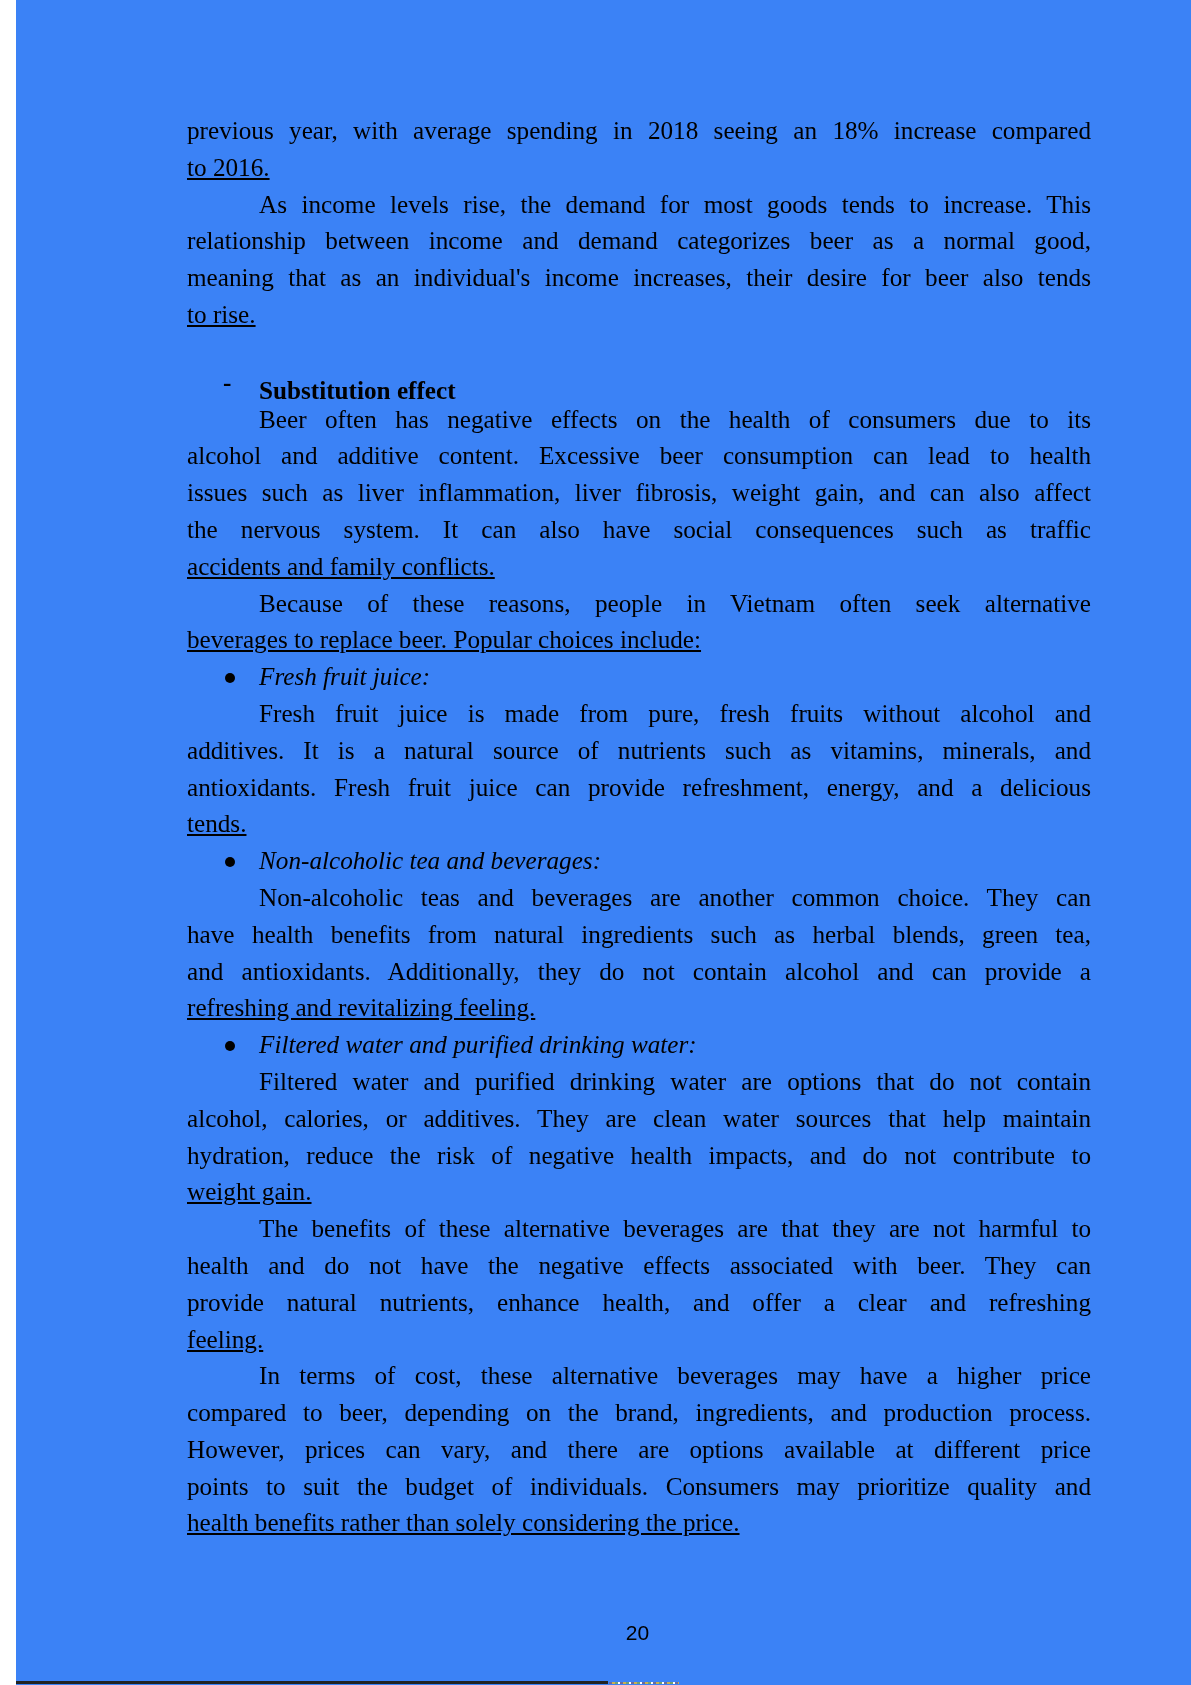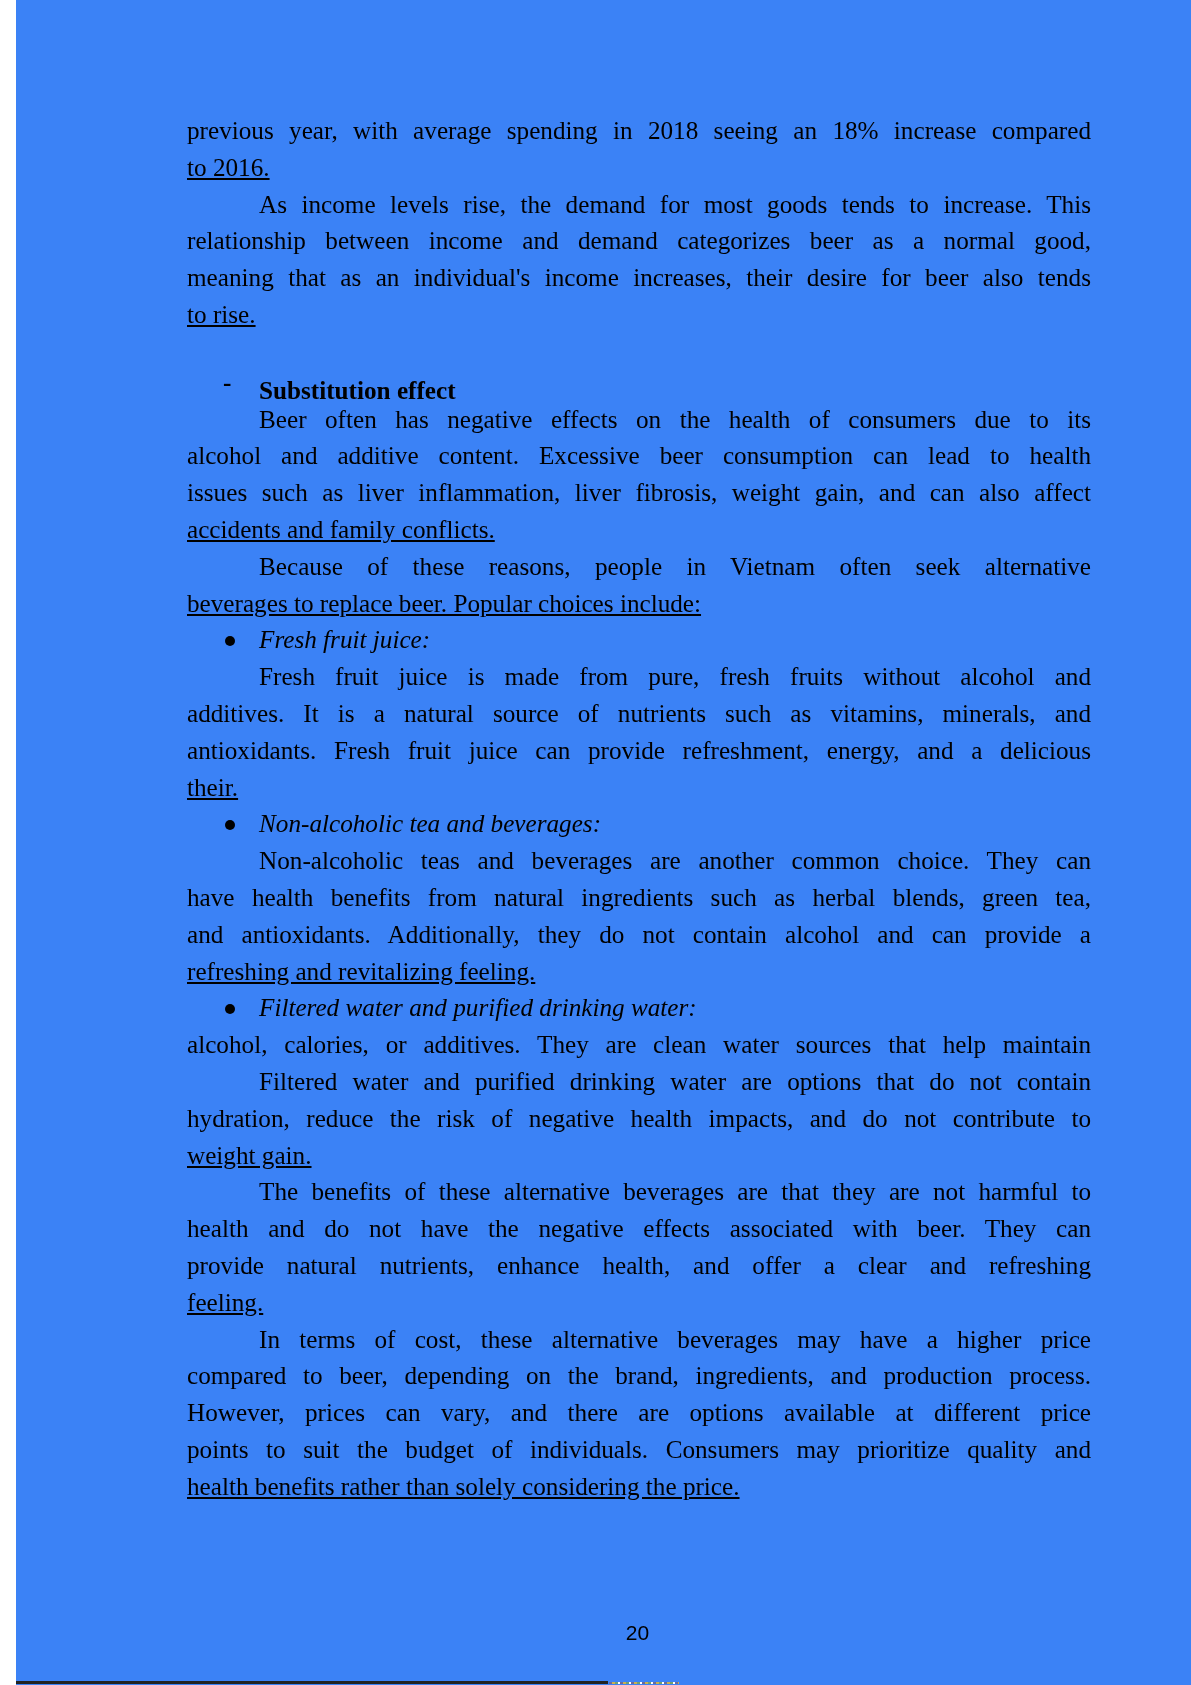--- a/index.html
+++ b/index.html
@@ -57,53 +57,54 @@
       </div>
       <div class="gap"></div>
       <div class="heading-row">
         <span class="heading-dash">-</span>
         <span class="heading-text">Substitution effect</span>
       </div>
       <div>
         <span class="line indent">Beer often has negative effects on the health of consumers due to its</span>
         <span class="line">alcohol and additive content. Excessive beer consumption can lead to health</span>
         <span class="line">issues such as liver inflammation, liver fibrosis, weight gain, and can also affect</span>
+        <span class="line">the nervous system. It can also have social consequences such as traffic</span>
         <span class="line last">accidents and family conflicts.</span>
       </div>
       <div>
         <span class="line indent">Because of these reasons, people in Vietnam often seek alternative</span>
         <span class="line last">beverages to replace beer. Popular choices include:</span>
       </div>
       <div class="bullet-row">
         <span class="bullet-dot"></span>
         <span class="bullet-text">Fresh fruit juice:</span>
       </div>
       <div>
         <span class="line indent">Fresh fruit juice is made from pure, fresh fruits without alcohol and</span>
         <span class="line">additives. It is a natural source of nutrients such as vitamins, minerals, and</span>
         <span class="line">antioxidants. Fresh fruit juice can provide refreshment, energy, and a delicious</span>
-        <span class="line last">their.</span>
+        <span class="line last">tends.</span>
       </div>
       <div class="bullet-row">
         <span class="bullet-dot"></span>
         <span class="bullet-text">Non-alcoholic tea and beverages:</span>
       </div>
       <div>
         <span class="line indent">Non-alcoholic teas and beverages are another common choice. They can</span>
         <span class="line">have health benefits from natural ingredients such as herbal blends, green tea,</span>
         <span class="line">and antioxidants. Additionally, they do not contain alcohol and can provide a</span>
         <span class="line last">refreshing and revitalizing feeling.</span>
       </div>
       <div class="bullet-row">
         <span class="bullet-dot"></span>
         <span class="bullet-text">Filtered water and purified drinking water:</span>
       </div>
       <div>
+        <span class="line indent">Filtered water and purified drinking water are options that do not contain</span>
         <span class="line">alcohol, calories, or additives. They are clean water sources that help maintain</span>
-        <span class="line indent">Filtered water and purified drinking water are options that do not contain</span>
         <span class="line">hydration, reduce the risk of negative health impacts, and do not contribute to</span>
         <span class="line last">weight gain.</span>
       </div>
       <div>
         <span class="line indent">The benefits of these alternative beverages are that they are not harmful to</span>
         <span class="line">health and do not have the negative effects associated with beer. They can</span>
         <span class="line">provide natural nutrients, enhance health, and offer a clear and refreshing</span>
         <span class="line last">feeling.</span>
       </div>
       <div>

